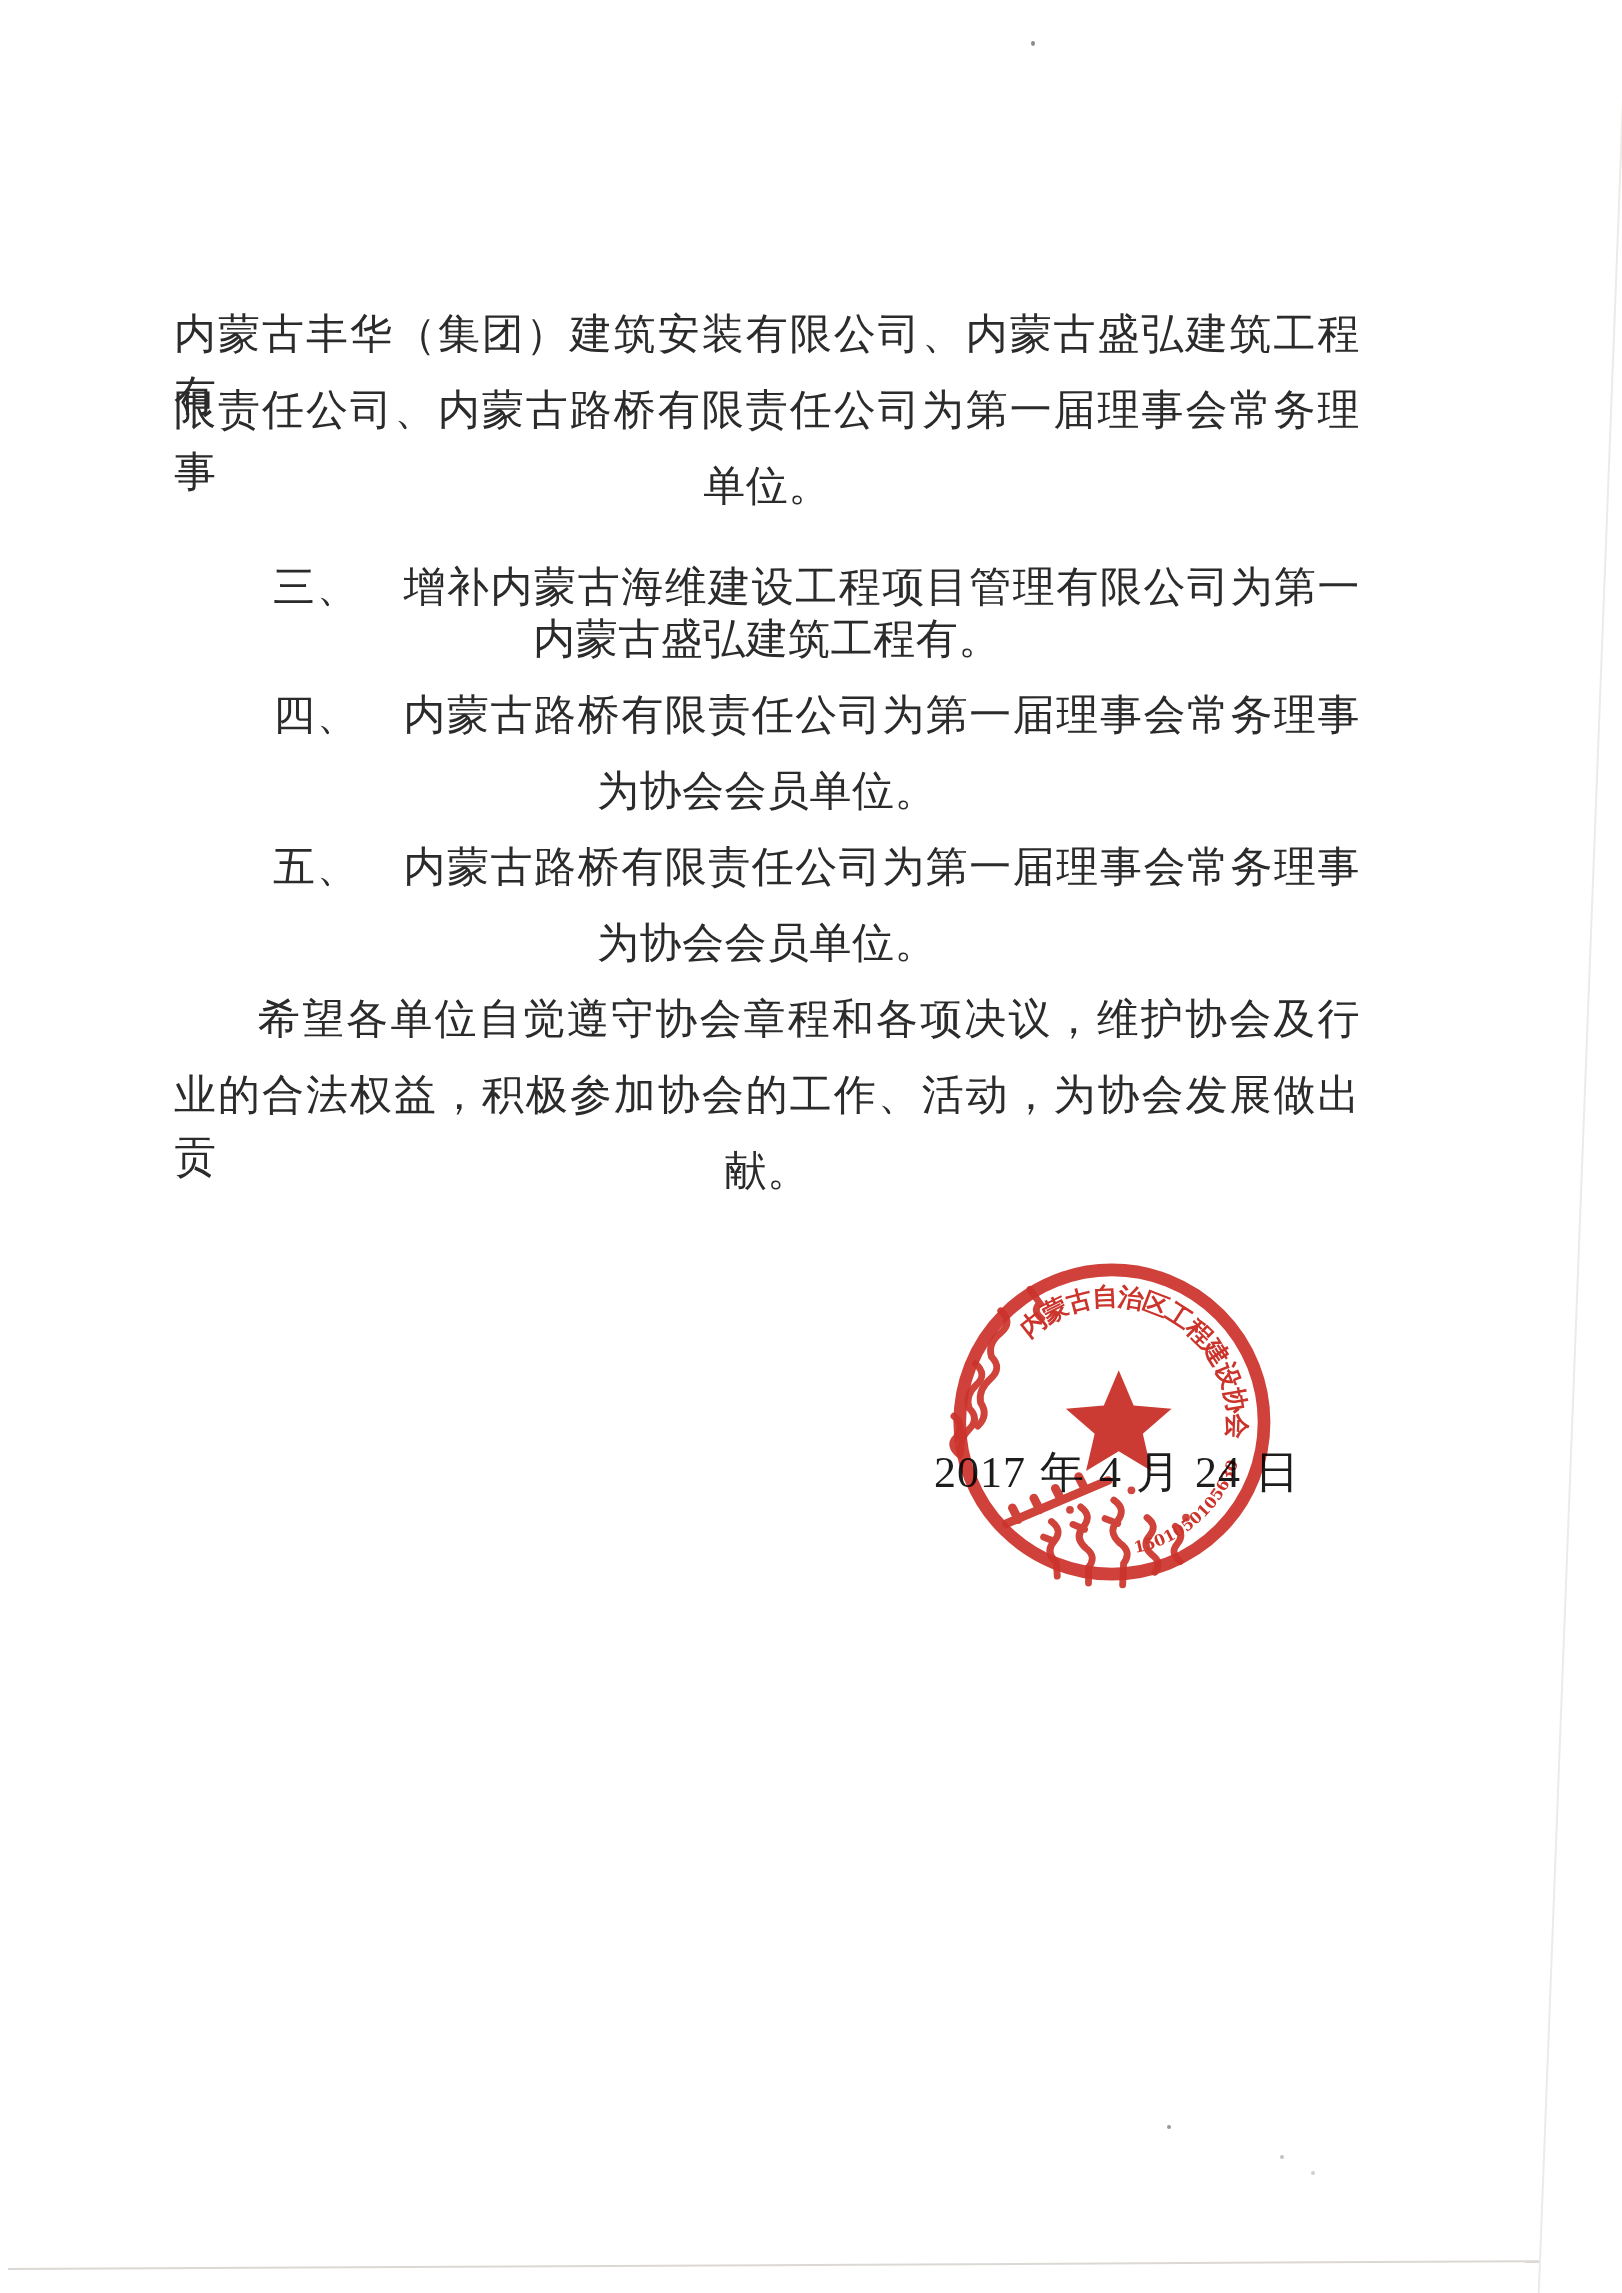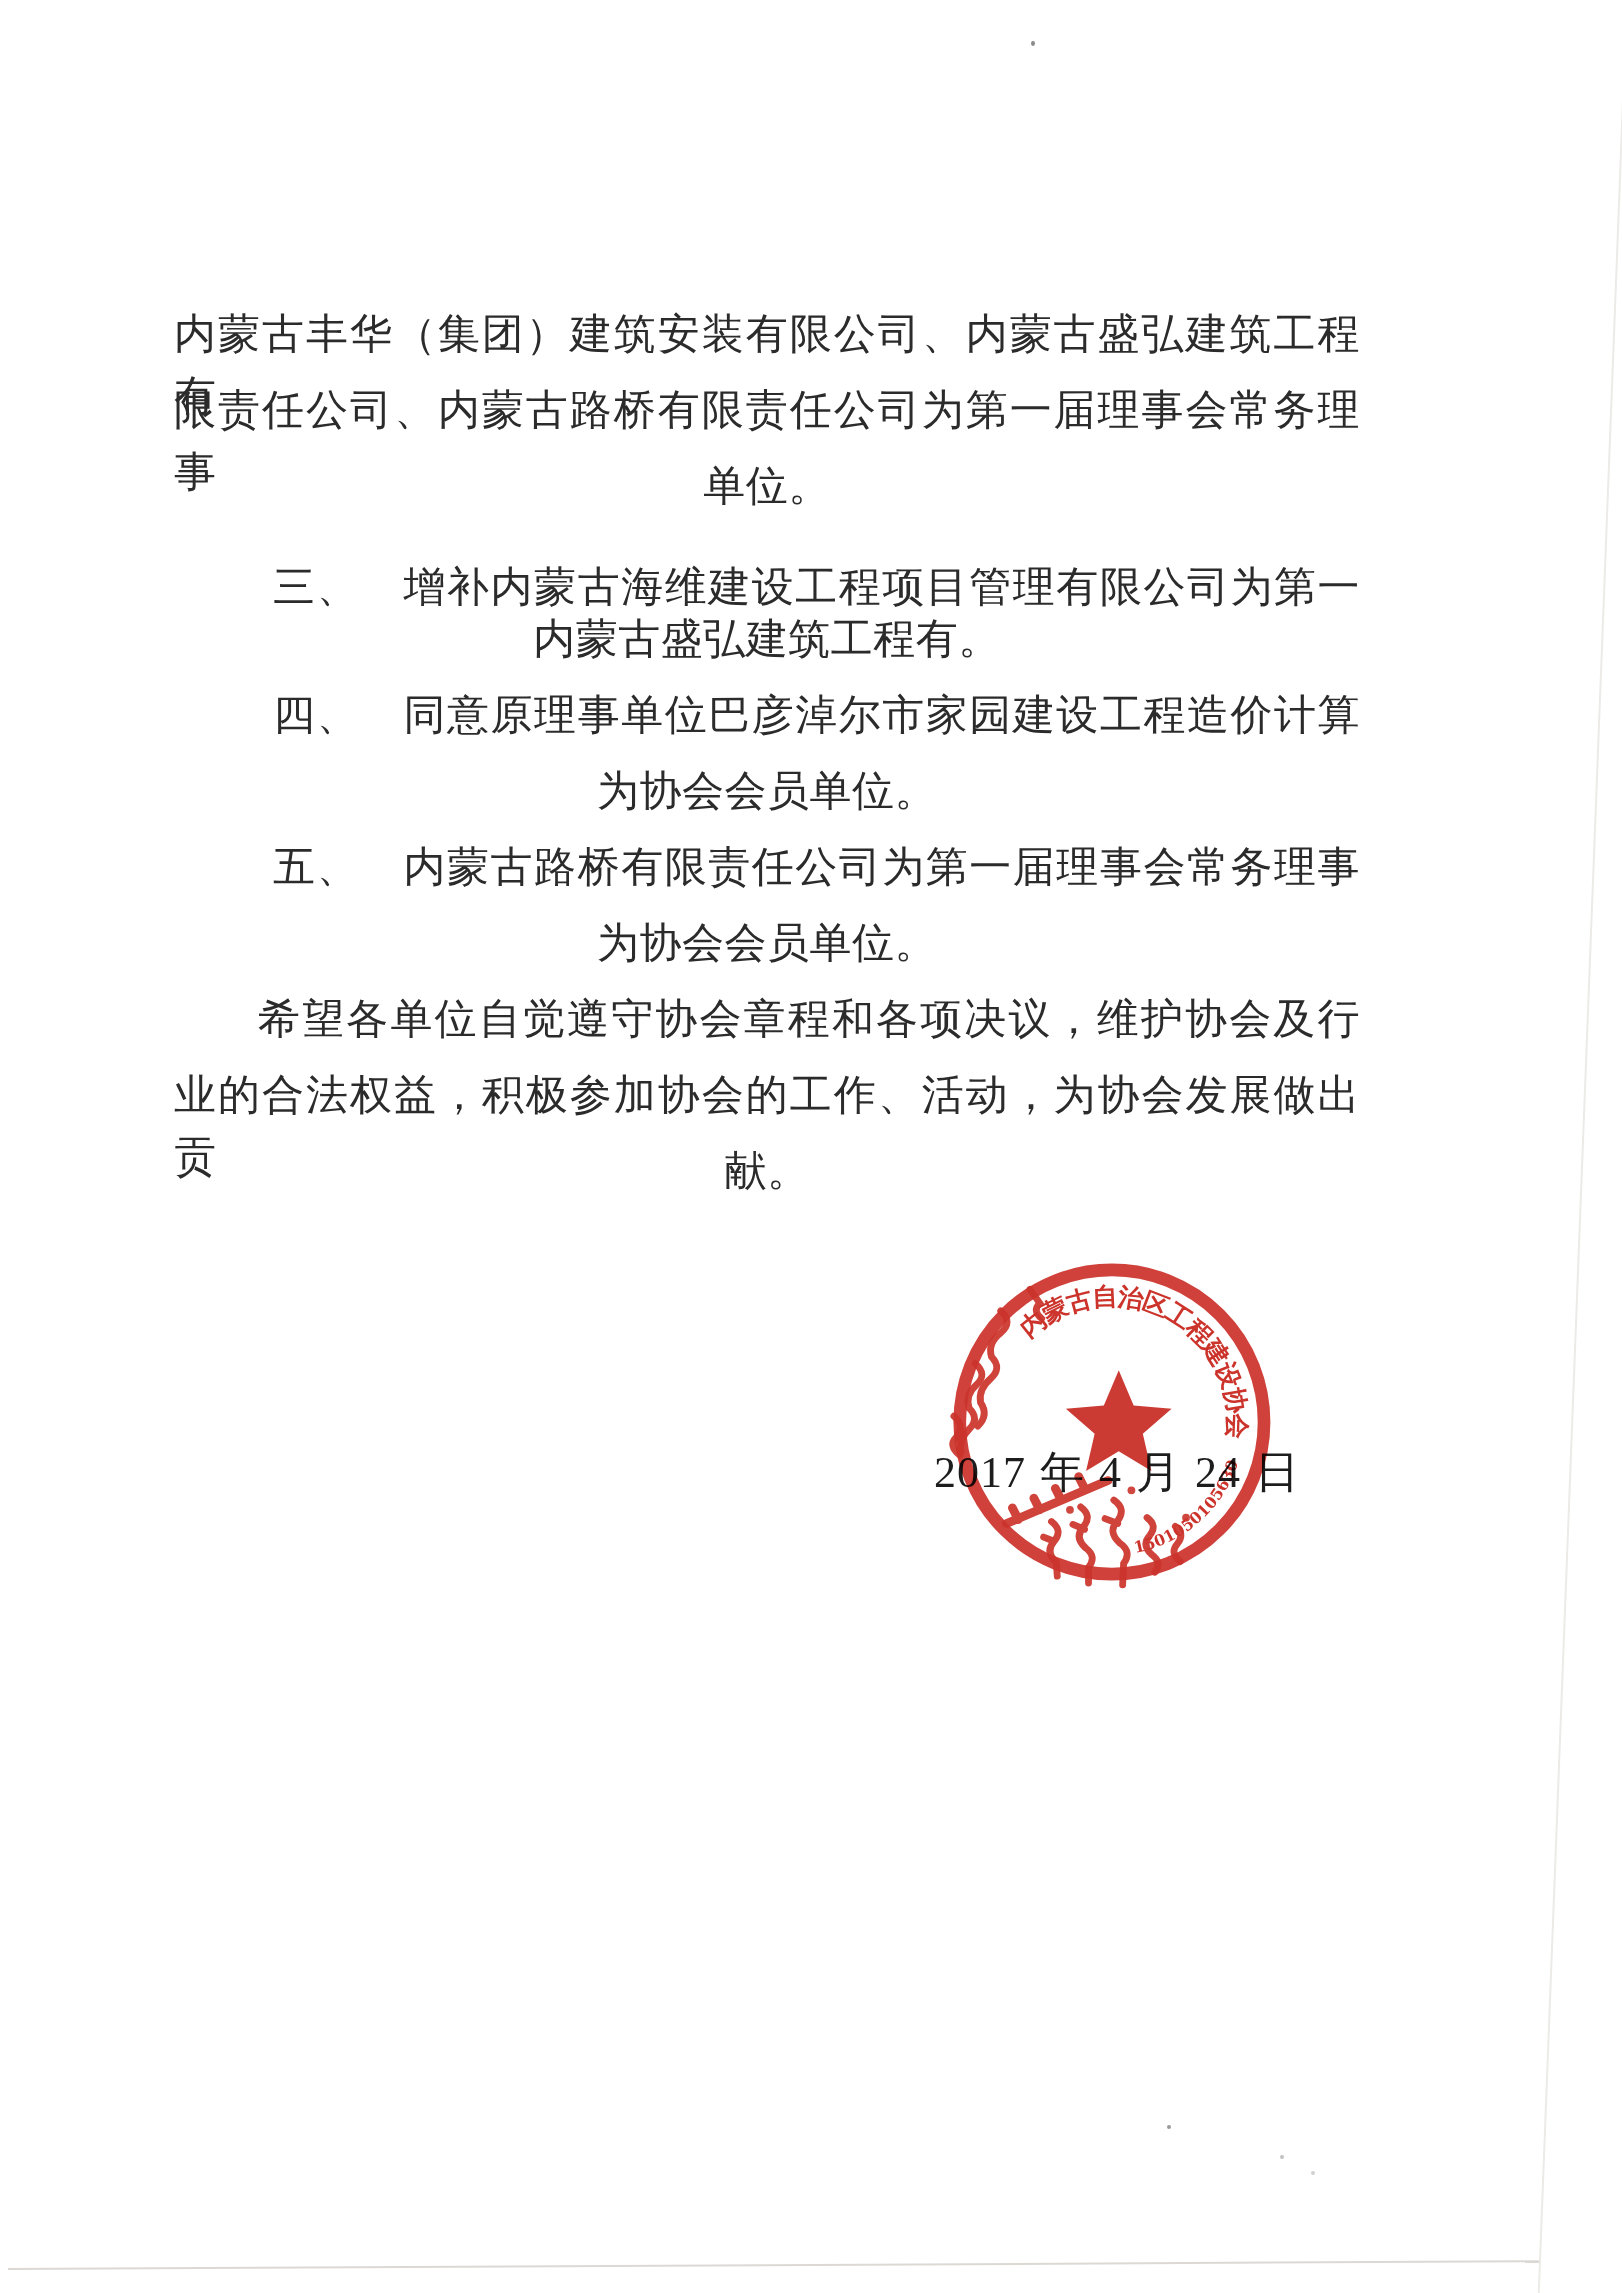--- a/index.html
+++ b/index.html
@@ -40,21 +40,21 @@
 </head>
 <body>
 
 <div id="page">
 
   <div class="line fill" style="top:303px">内蒙古丰华（集团）建筑安装有限公司、内蒙古盛弘建筑工程有</div>
   <div class="line fill" style="top:379px">限责任公司、内蒙古路桥有限责任公司为第一届理事会常务理事</div>
   <div class="line endline" style="top:455px">单位。</div>
   <div class="line fill indent-item" style="top:556px">三、　增补内蒙古海维建设工程项目管理有限公司为第一</div>
   <div class="line endline" style="top:608px">内蒙古盛弘建筑工程有。</div>
-  <div class="line fill indent-item" style="top:684px">四、　同意原理事单位巴彦淖尔市家园建设工程造价计算</div>
+  <div class="line fill indent-item" style="top:684px">四、　内蒙古路桥有限责任公司为第一届理事会常务理事</div>
   <div class="line endline" style="top:760px">为协会会员单位。</div>
   <div class="line fill indent-item" style="top:836px">五、　内蒙古路桥有限责任公司为第一届理事会常务理事</div>
   <div class="line endline" style="top:912px">为协会会员单位。</div>
   <div class="line fill indent-para" style="top:988px">希望各单位自觉遵守协会章程和各项决议，维护协会及行</div>
   <div class="line fill" style="top:1064px">业的合法权益，积极参加协会的工作、活动，为协会发展做出贡</div>
   <div class="line endline" style="top:1140px">献。</div>
 
   <div class="dateline">2017 年 4 月 24 日</div>
 
   <svg id="seal-svg" width="1623" height="2294" viewBox="0 0 1664 2352">

